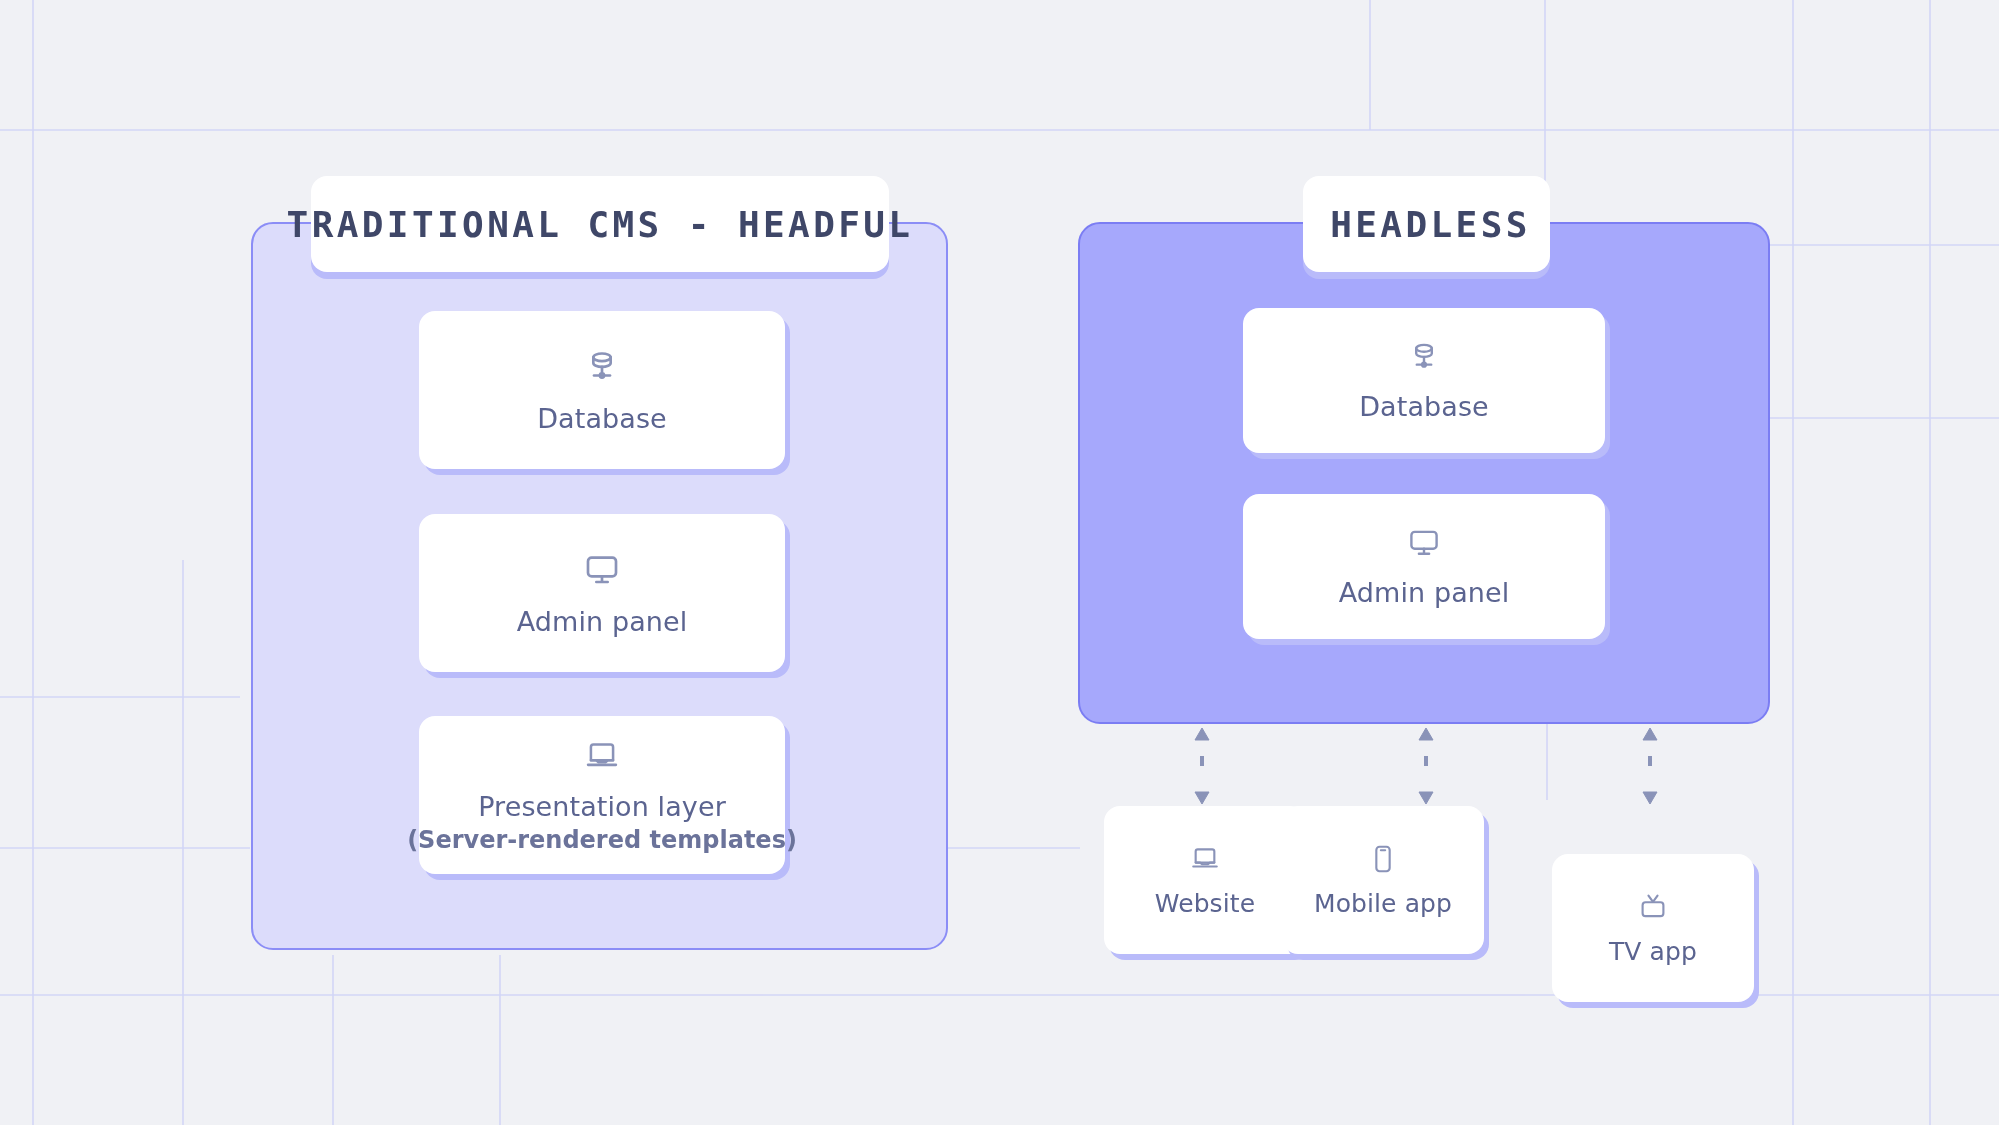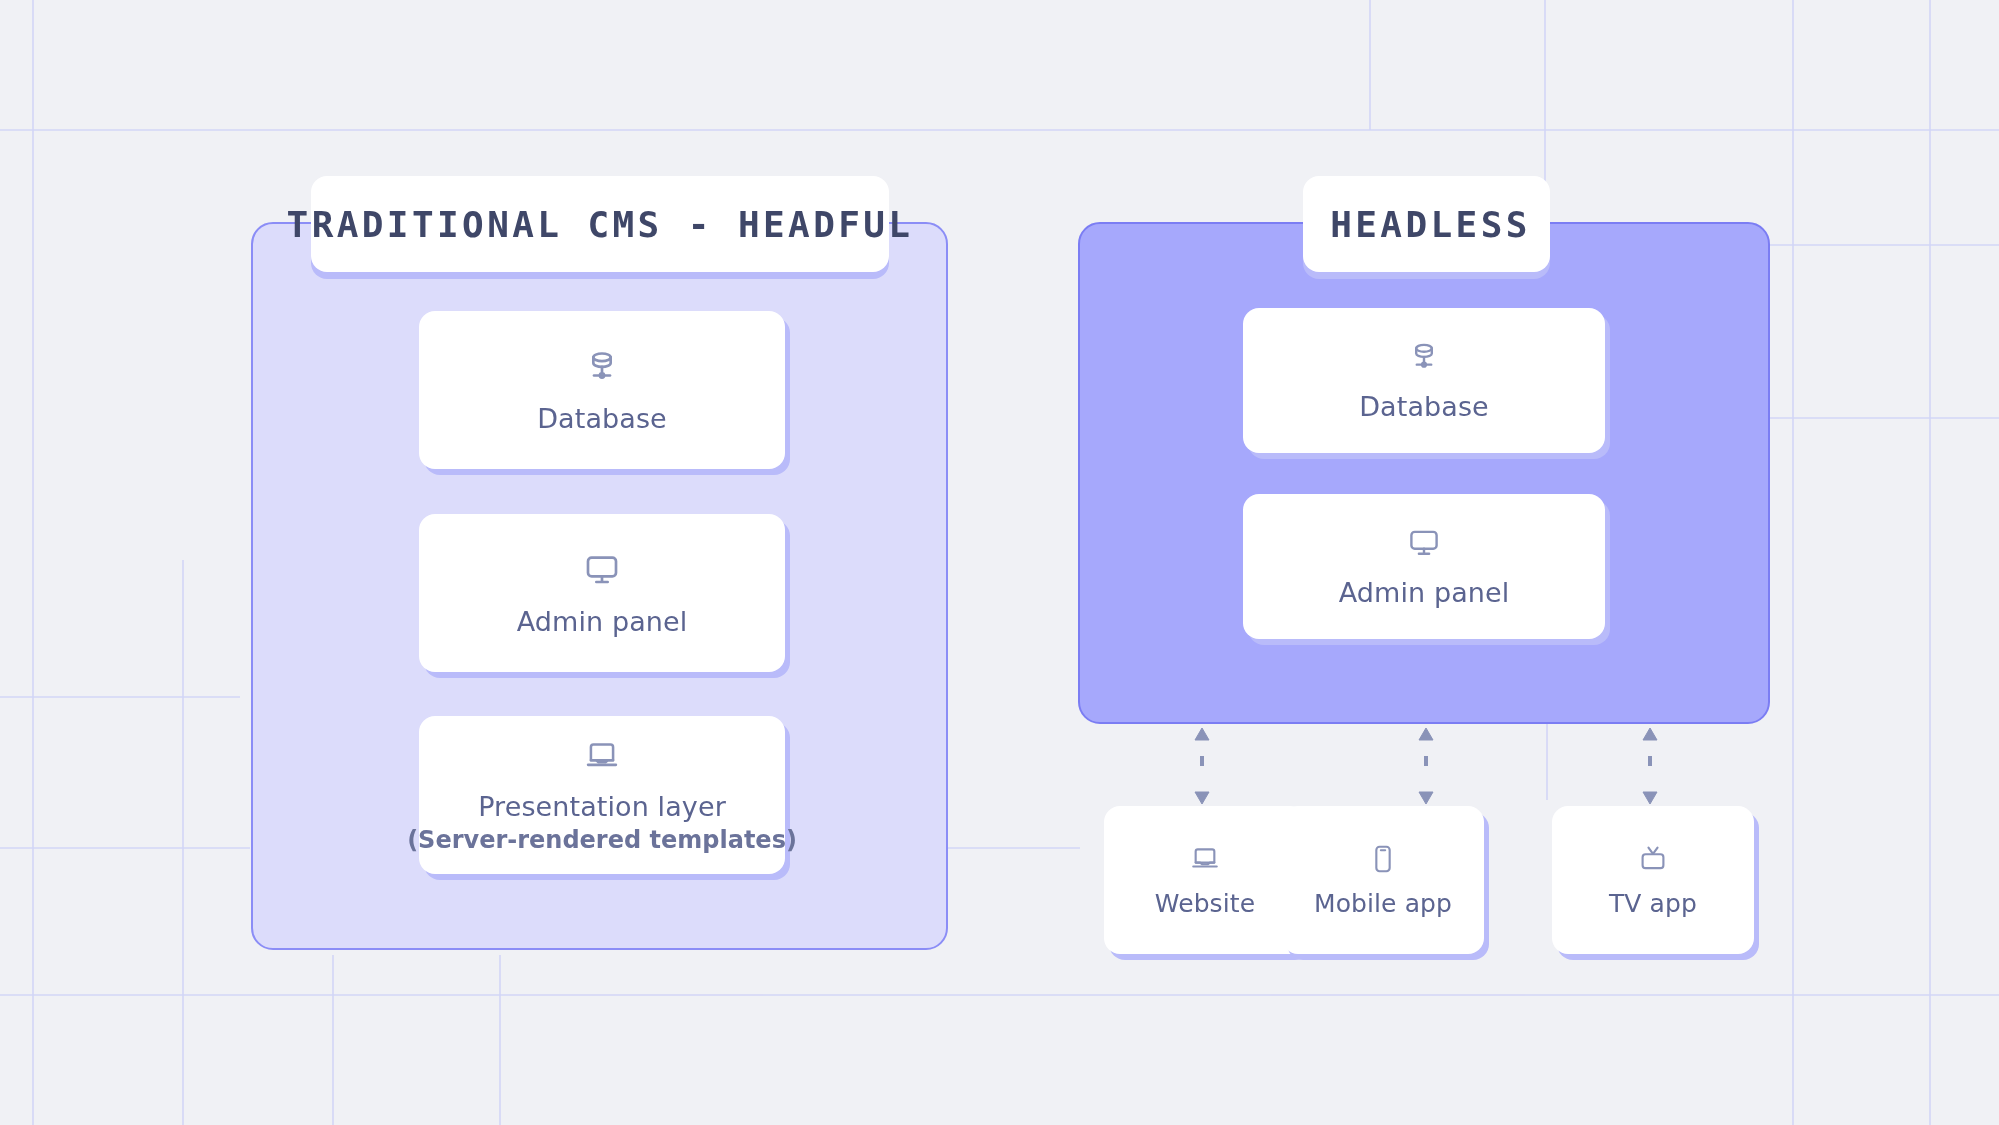--- a/index.html
+++ b/index.html
@@ -136,21 +136,21 @@
   .card-hl-admin { left: 1243px; top: 494px; width: 362px; height: 145px; }
 
   
   .card-channel {
     width: 202px;
     height: 148px;
     top: 806px;
   }
   .card-ch-web    { left: 1104px; }
   .card-ch-mobile { left: 1264px; margin-left: 18px; }
-  .card-ch-tv     { left: 1552px; }
+  .card-ch-tv     { left: 1552px; margin-top: 48px; }
 
   .card-channel .card-icon { margin-bottom: 14px; }
   .card-channel .card-label { font-size: 25px; }
 
   
   .connector {
     position: absolute;
     top: 726px;
     width: 26px;
     height: 80px;

